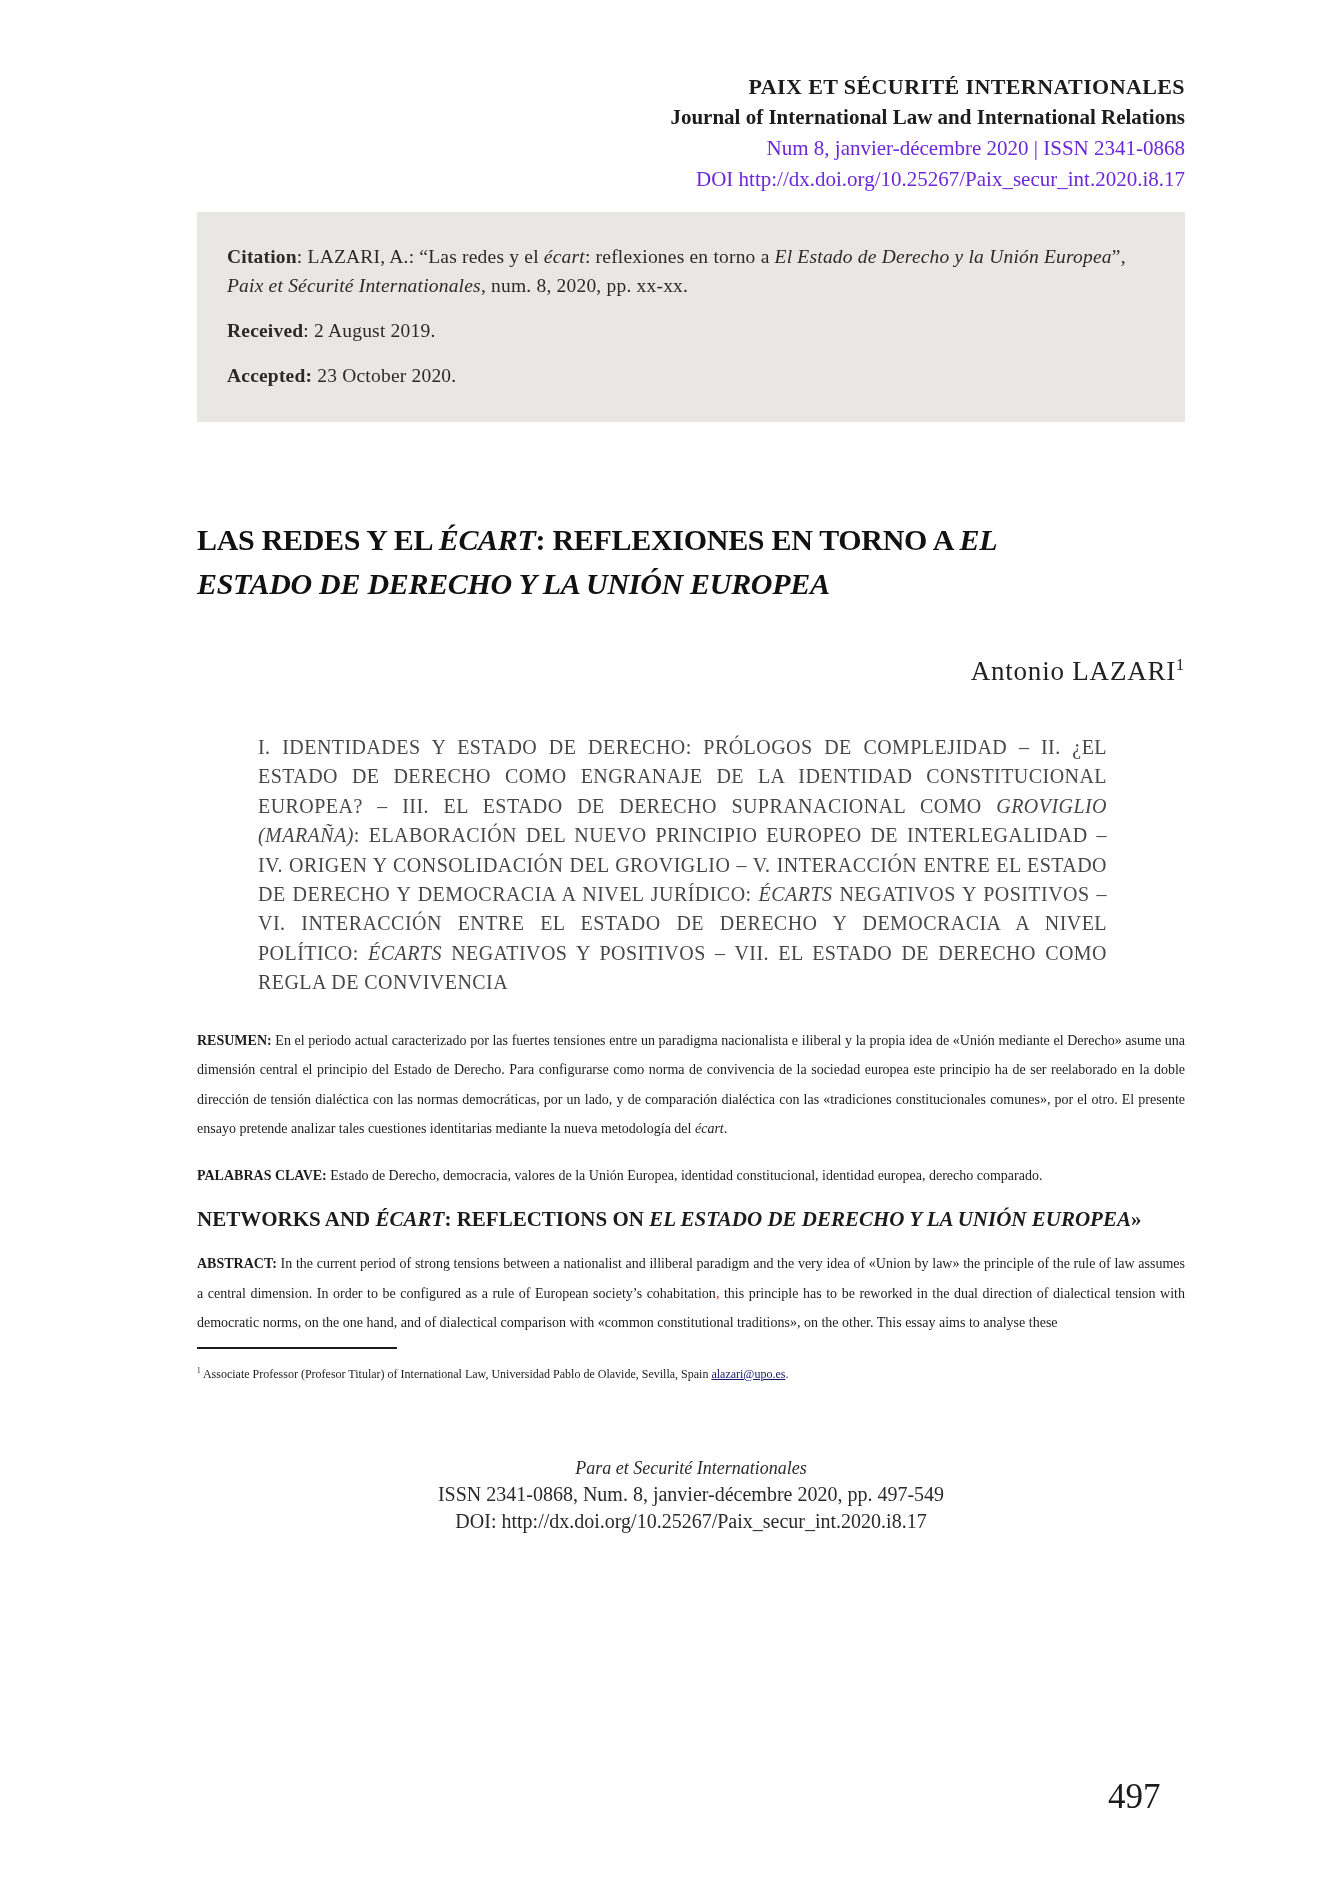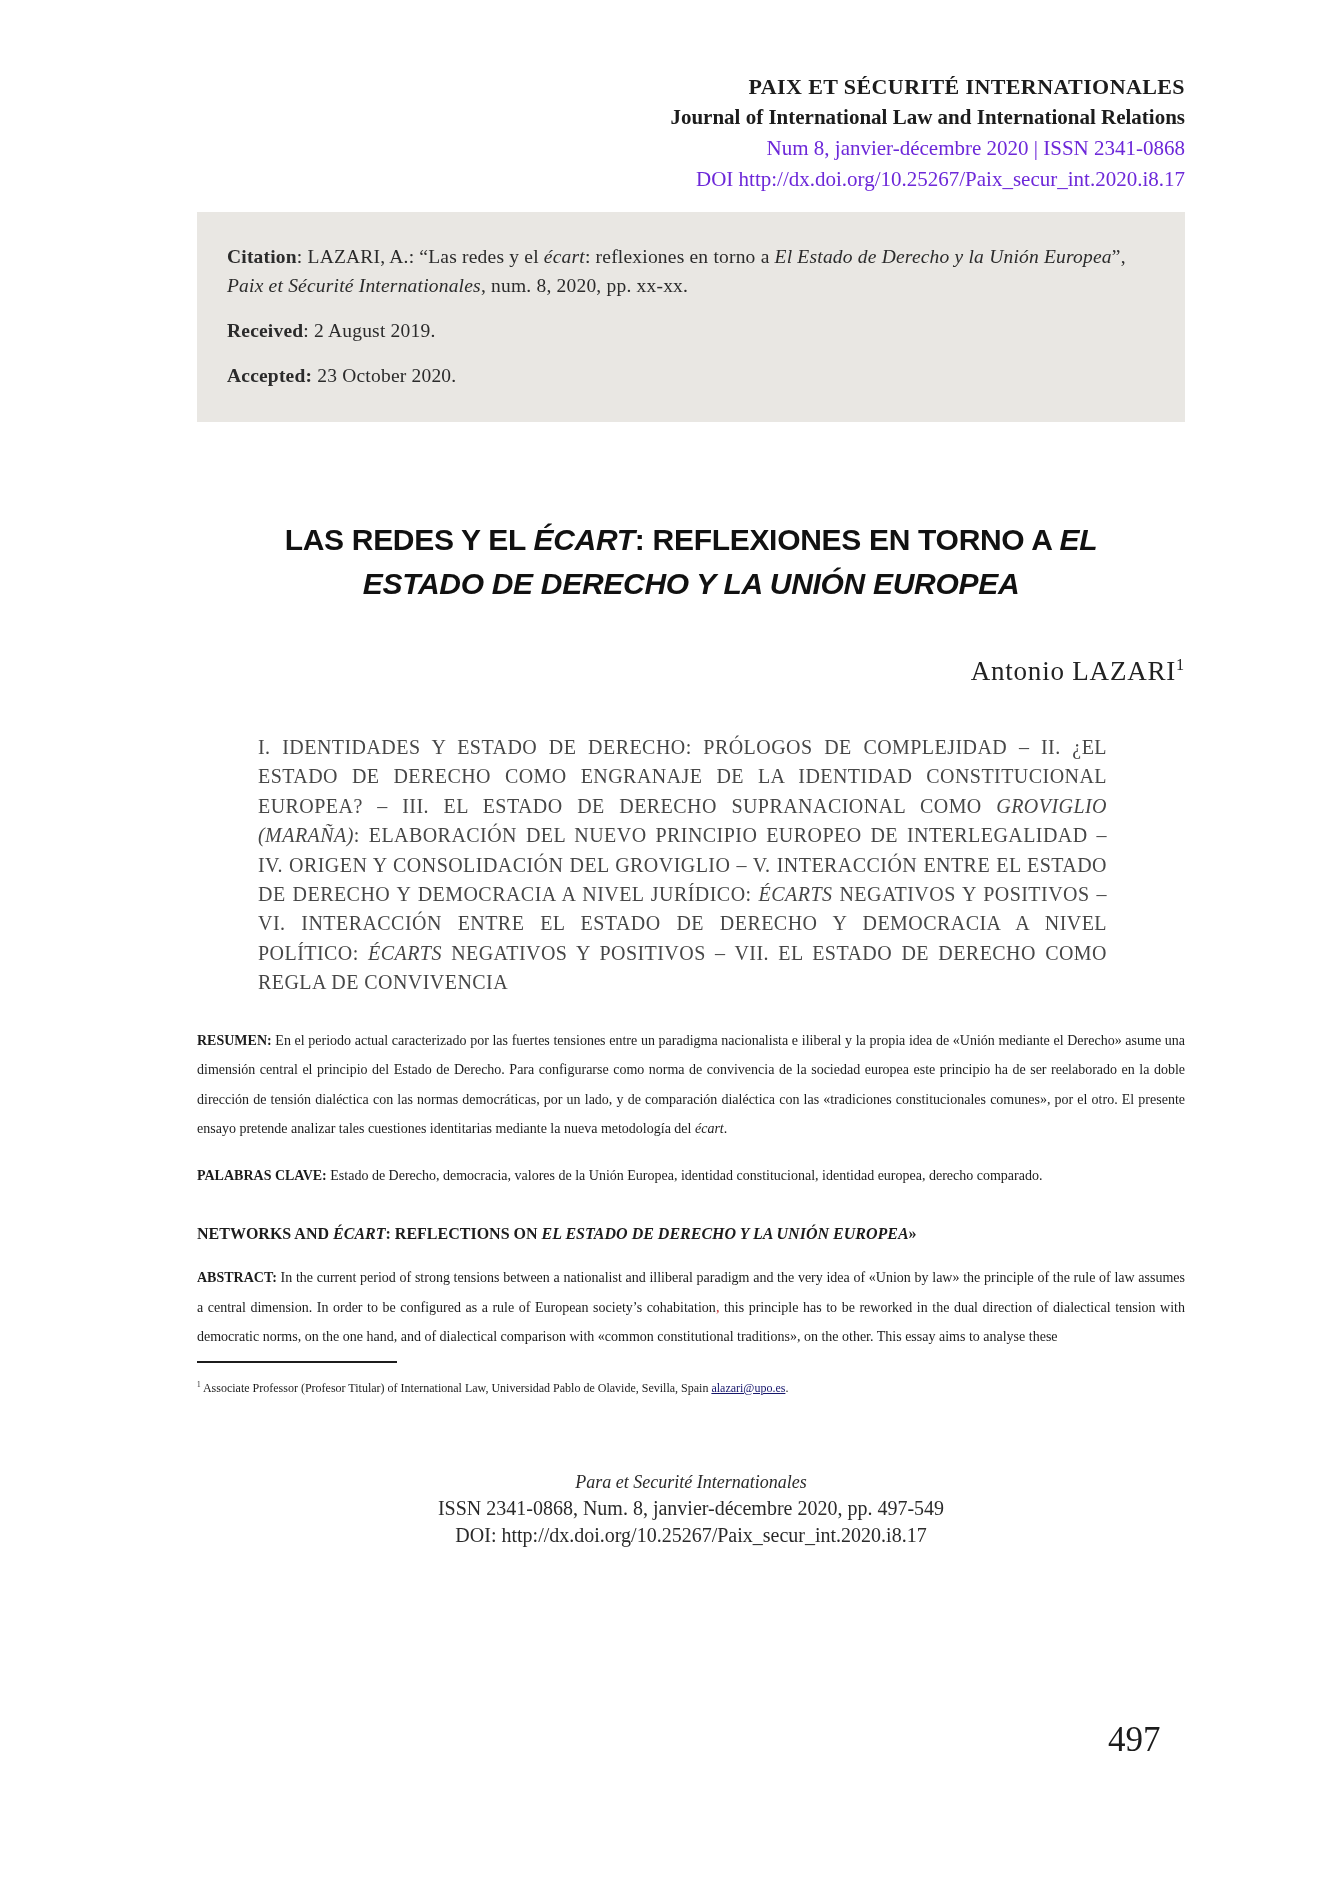--- a/index.html
+++ b/index.html
@@ -30,22 +30,22 @@
     font-size:19.5px;line-height:29px;
     color:#2b2b2b;
     letter-spacing:0.2px;
   }
   .citation-box p{margin:16px;}
   .citation-box .cit{margin-bottom:13px;}
 
   
   .title{
     margin:96px 0 0 0;
-    text-align:center;
-    font-family:Liberation Sans, sans-serif;
+    text-align:left;
+    font-family:Liberation Serif, serif;
     font-size:30px;line-height:44px;
     font-weight:bold;
     letter-spacing:-0.3px;
     color:#111;
   }
   .title .line{display:block;}
 
   
   .author{
     margin-top:50px;
@@ -67,22 +67,23 @@
 
   
   .para{
     margin:28px 0 0 0;
     text-align:justify;
     font-size:14px;line-height:29.5px;
     color:#1c1c1c;
   }
   .keywords{margin-top:17px;}
   .en-title{
+    margin-top:14px;
     font-weight:bold;
-    font-size:16px;line-height:31px;
+    font-size:21px;line-height:31px;
   }
   .abstract{margin-top:14px;}
   .red{color:#bf2b2b;}
 
   
   .fn-rule{
     margin-top:9px;
     width:200px;height:0;
     border-top:2px solid #1c1c1c;
   }
@@ -99,21 +100,21 @@
   .footer{
     margin-top:66px;
     text-align:center;
     color:#2a2a2a;
   }
   .footer .f1{font-style:italic;font-size:18px;line-height:25px;}
   .footer .f2,.footer .f3{font-size:20px;line-height:27px;}
 
   .page-number{
     position:absolute;
-    left:1108px;top:1720px;
+    left:1108px;top:1777px;
     font-size:35px;
     color:#1c1c1c;
   }
 </style>
 </head>
 <body>
 
 <div class="page">
 
   <header class="masthead">

